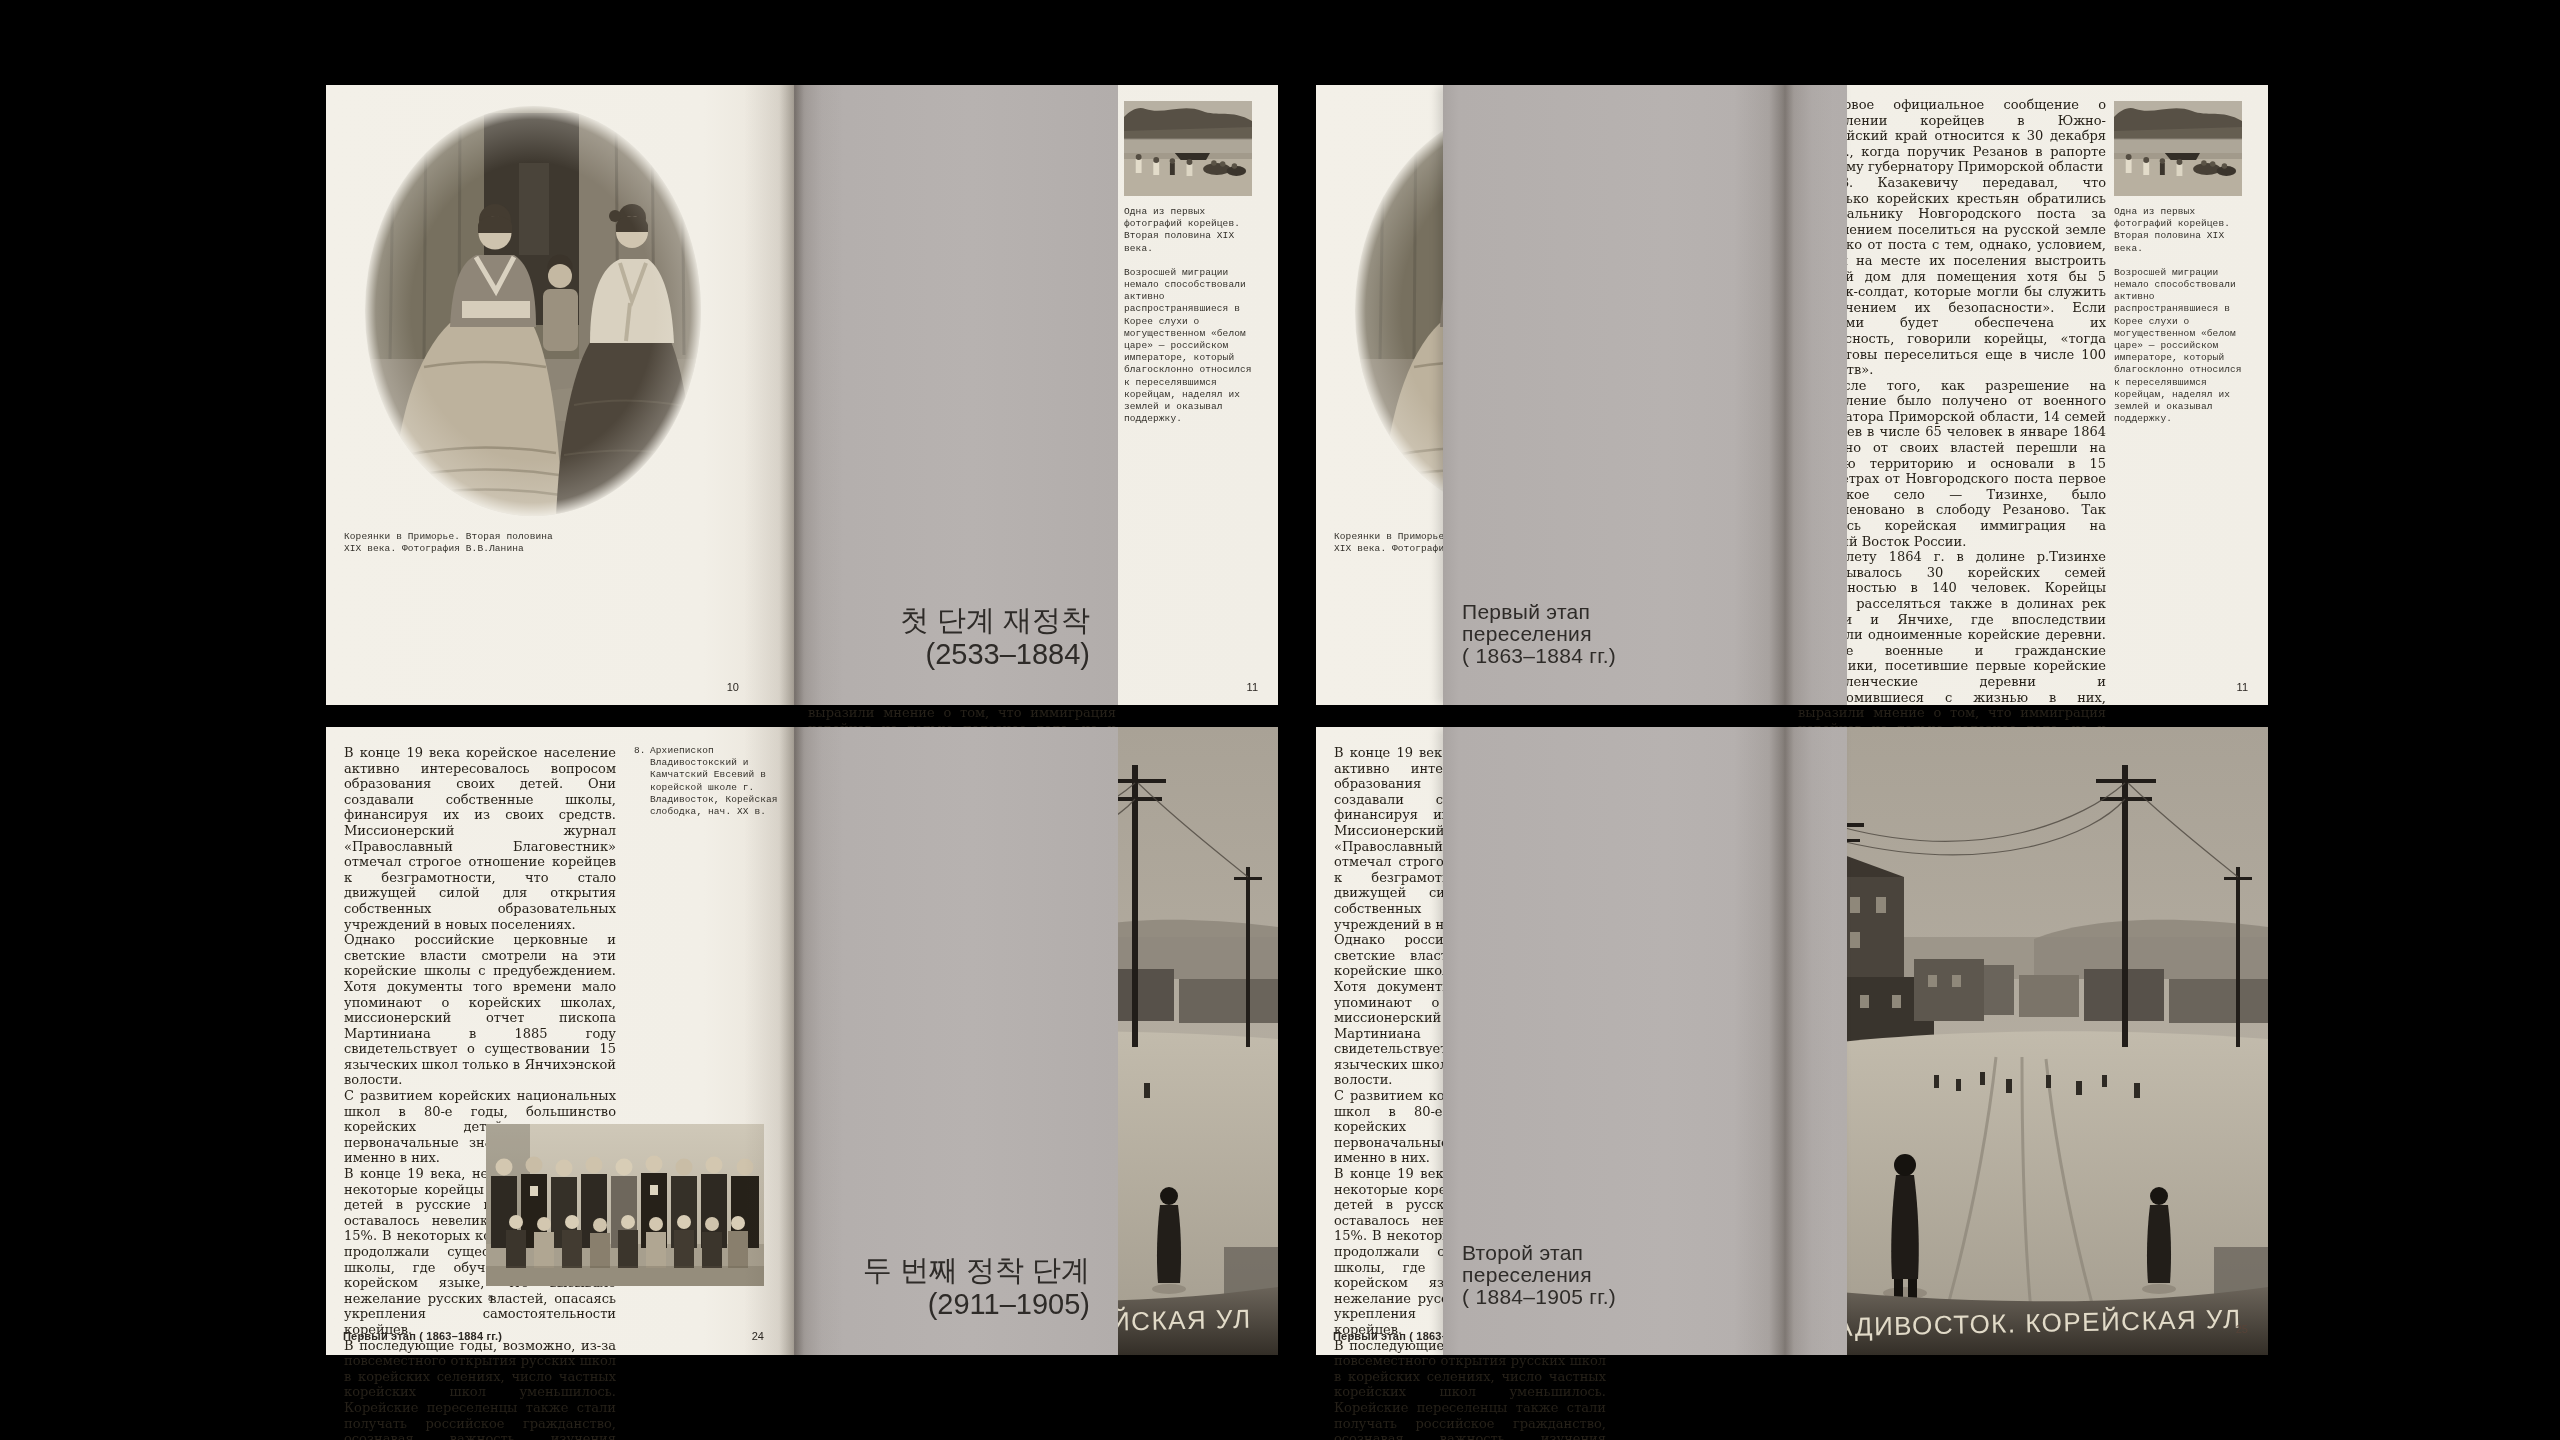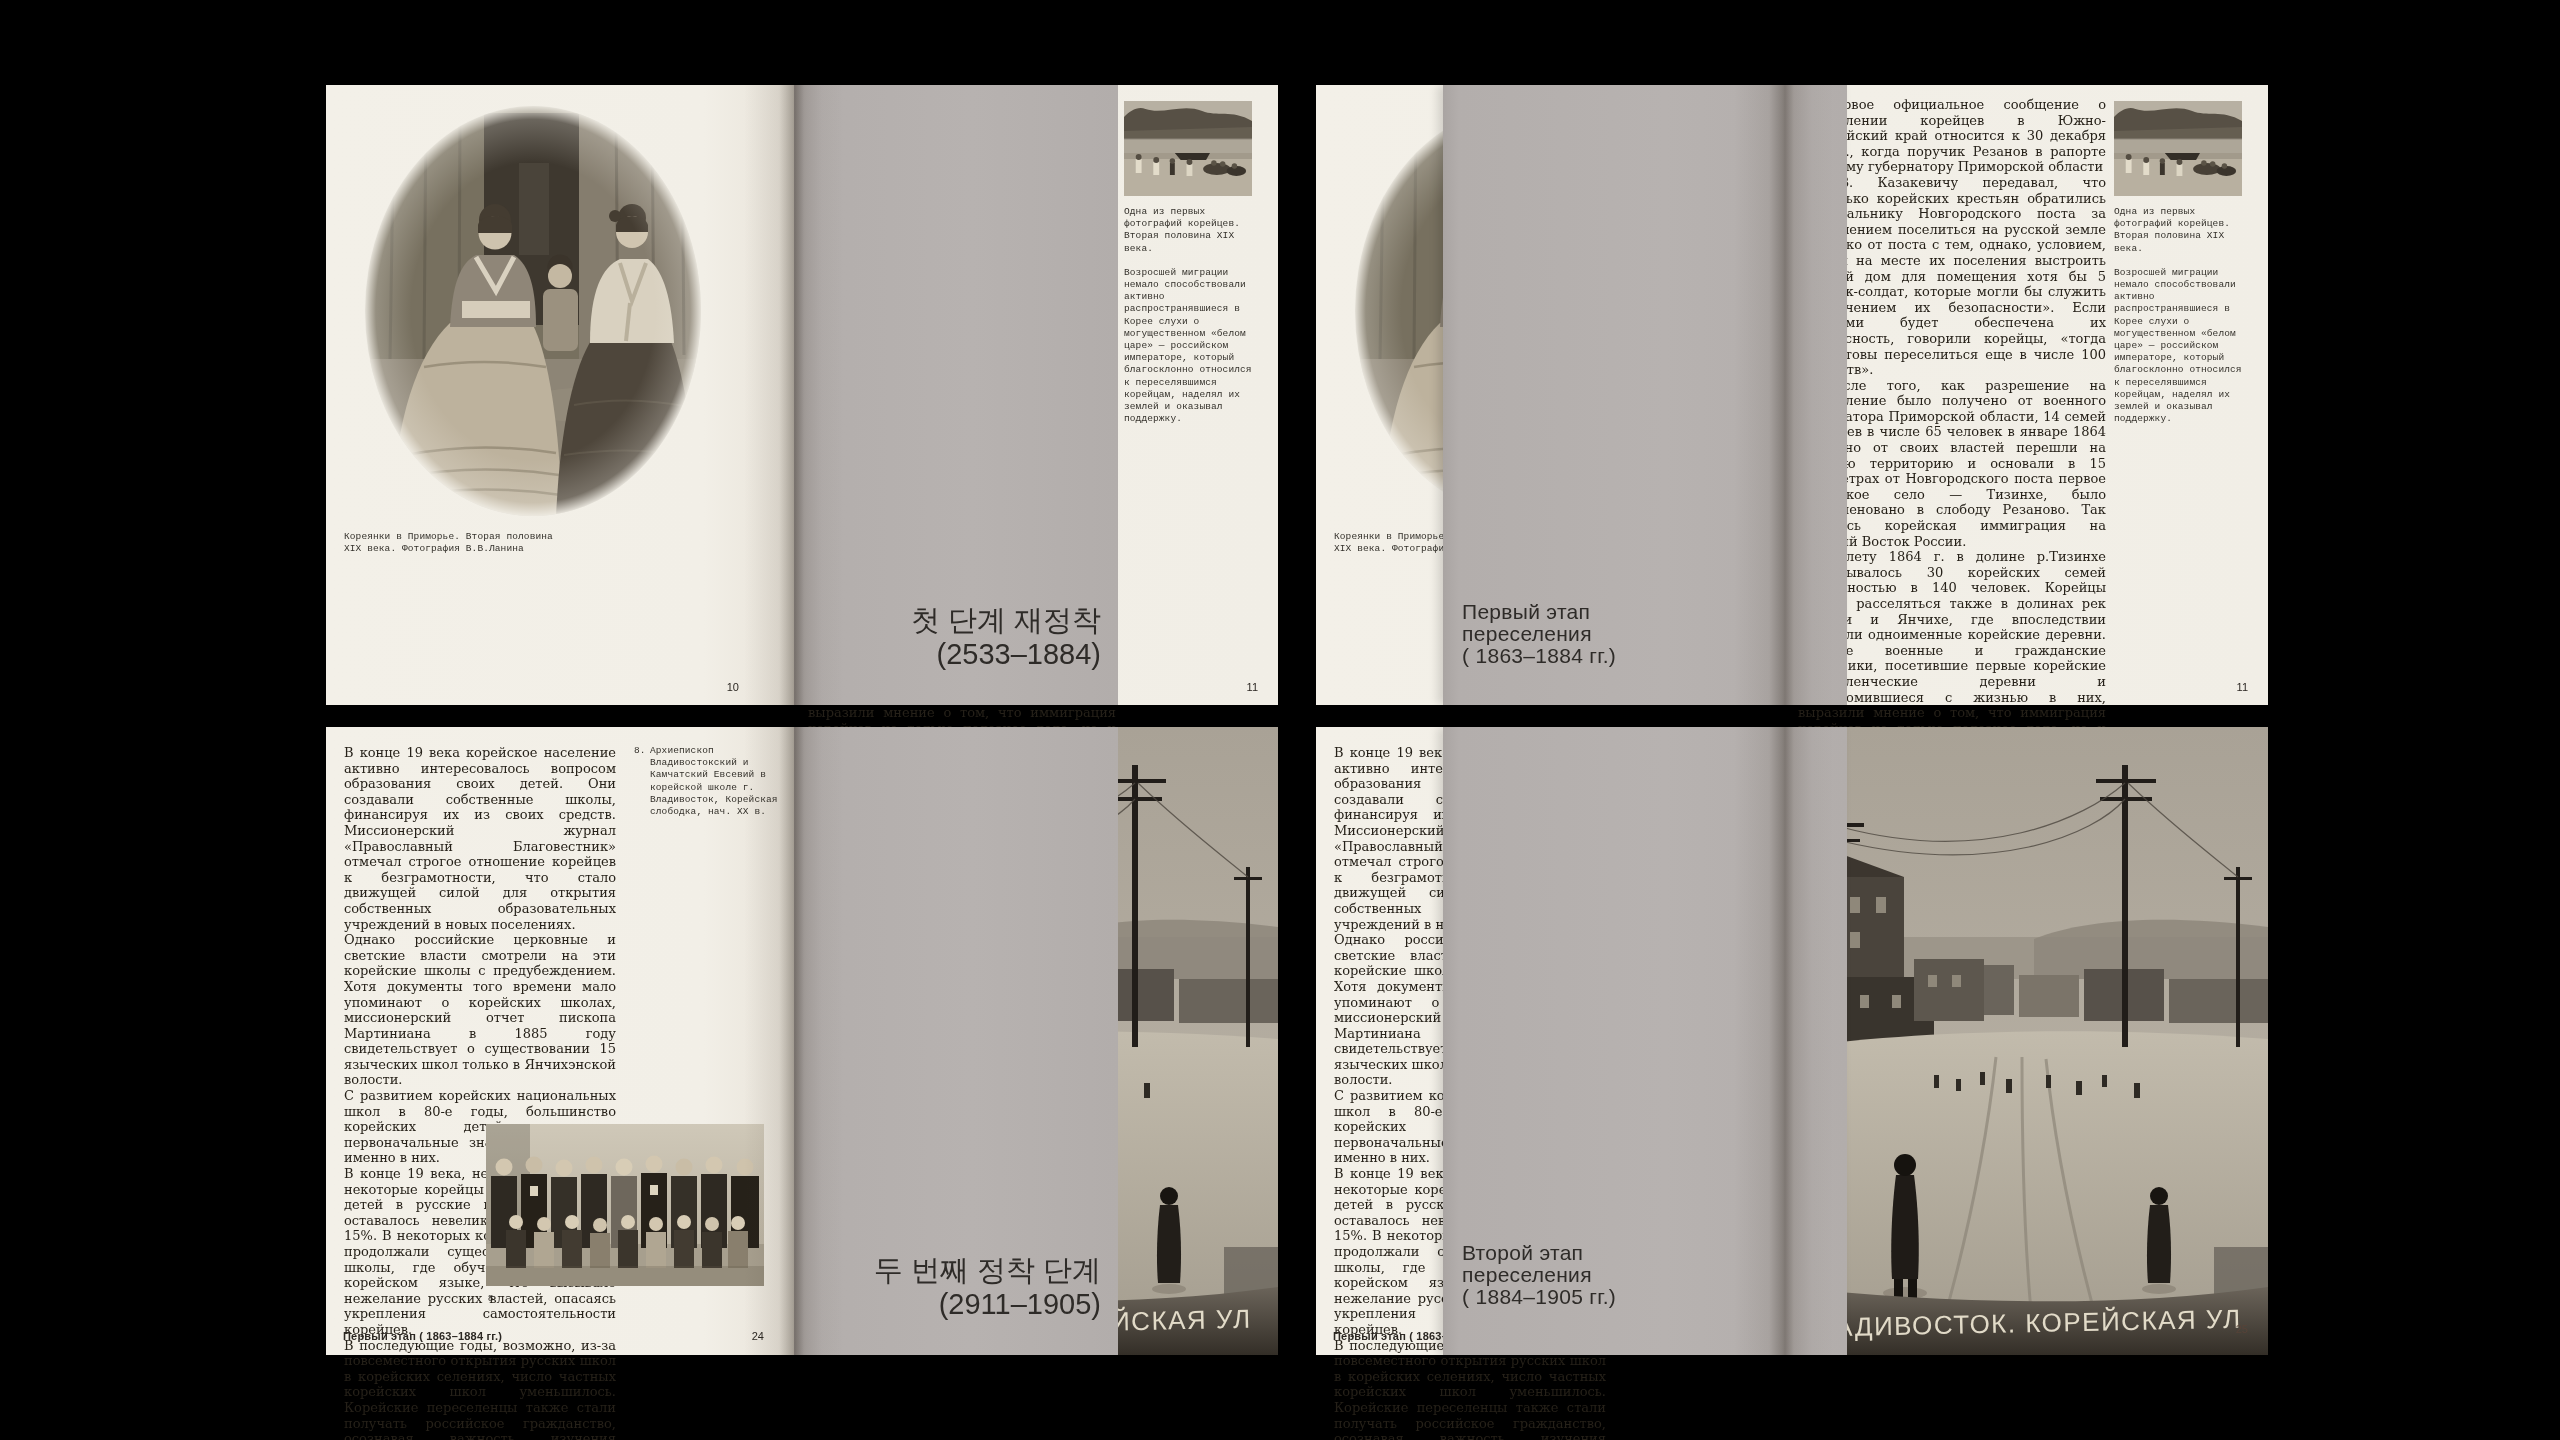--- a/index.html
+++ b/index.html
@@ -19,21 +19,21 @@
     background:linear-gradient(to right,rgba(59,48,38,0) 0%,rgba(59,48,38,0.10) 35%,rgba(45,36,27,0.34) 49%,rgba(45,36,27,0.40) 51%,rgba(59,48,38,0.16) 60%,rgba(59,48,38,0.04) 78%,rgba(59,48,38,0) 100%);}
   
   .panel{position:absolute;top:0;height:100%;z-index:20;
     background:linear-gradient(to right,#a9a4a2 0%,#b3aeac 4%,#b7b2b0 55%,#b2adab 100%);}
   .panel-right-page{left:484px;width:324px;}
   .panel-left-page{left:143px;width:404px;box-shadow:-5px 0 9px rgba(0,0,0,0.14);}
   .panel-title{position:absolute;color:#2e2b28;}
   .panel-title p{margin:0;}
   .title-ru{left:19px;top:516px;font-size:21px;line-height:22px;letter-spacing:0.3px;}
   .title-ru-b{top:515px;}
-  .title-ko{right:17px;top:518px;text-align:right;font-size:29px;line-height:34px;}
+  .title-ko{right:28px;top:518px;text-align:right;font-size:29px;line-height:34px;}
   .title-ko-b{top:526px;}
   
   .serif{font-family:"DejaVu Serif","Liberation Serif",serif;font-size:13px;line-height:15.6px;
     color:#262119;text-align:justify;hyphens:auto;-webkit-hyphens:auto;}
   .serif p{margin:0;}
   .indent p{text-indent:26px;}
   .textcol{position:absolute;left:14px;top:12px;width:308px;}
   .textcol-24{position:absolute;left:18px;top:18px;width:272px;}
   .sans-small{font-family:Liberation Mono, monospace;font-size:9.5px;line-height:12.2px;color:#33302a;letter-spacing:0.1px;}
   .sans-small p{margin:0;}

